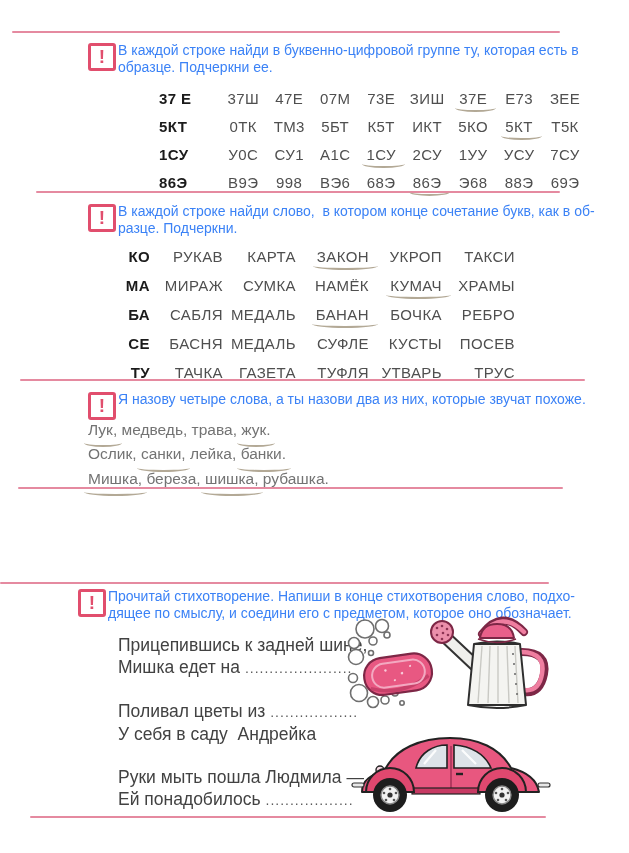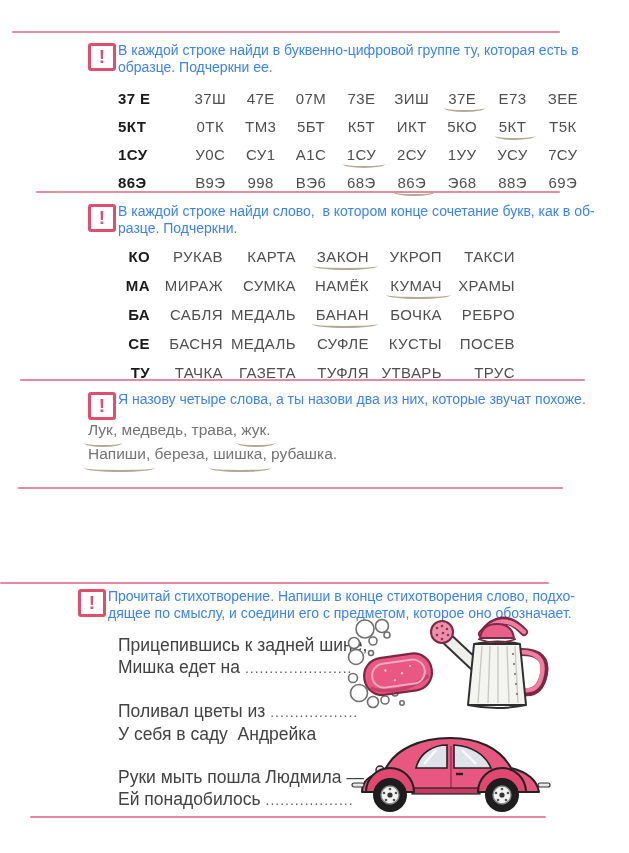--- a/index.html
+++ b/index.html
@@ -25,21 +25,21 @@
     position:absolute;left:0;top:1px;width:22px;height:22px;
     border:3px solid #e14e6d;border-radius:3px;
     color:#e14e6d;font-weight:bold;font-size:19px;line-height:21px;text-align:center;
     background:#fff;
   }
   .instr{margin-left:30px;font-weight:normal;font-size:14px;line-height:16.5px;color:#3b82f6;}
   .instr span{display:block;white-space:pre;}
 
   .rows{margin-left:30px;}
   .row{display:flex;align-items:center;font-size:15px;color:#4f4f4f;letter-spacing:.4px;}
-  #sec1 .row{height:28px;}
+  #sec1 .row{height:28px;margin-left:41px;}
   #sec1 .rows{margin-top:9px;}
   #sec1 .sample{width:68px;}
   #sec1 .option{width:51px;text-align:center;}
   #sec2 .row{height:29px;text-align:right;}
   #sec2 .rows{margin-top:6px;}
   #sec2 .sample{width:32px;}
   #sec2 .option{width:73px;}
   .sample{font-weight:bold;color:#1b1b1b;}
   .t{position:relative;display:inline-block;}
 
@@ -178,21 +178,22 @@
       </div>
   </section>
 
   <section class="sec" id="sec3">
     <div class="icon-box"><span>!</span></div>
     <div class="instr">
       <span>Я назову четыре слова, а ты назови два из них, которые звучат похоже.</span>
     </div>
     <div class="wlines">
         <div class="wline"><span class="word ul">Лук</span>, <span class="word">медведь</span>, <span class="word">трава</span>, <span class="word ul">жук</span>.</div>
-        <div class="wline"><span class="word ul">Напиши</span>, <span class="word">береза</span>, <span class="word ul">шишка</span>, <span class="word">рубашка</span>.</div>
+        <div class="wline"><span class="word">Ослик</span>, <span class="word ul">санки</span>, <span class="word">лейка</span>, <span class="word ul">банки</span>.</div>
+        <div class="wline"><span class="word ul">Мишка</span>, <span class="word">береза</span>, <span class="word ul">шишка</span>, <span class="word">рубашка</span>.</div>
       </div>
   </section>
 
   <section class="sec" id="sec4">
     <div class="icon-box"><span>!</span></div>
     <div class="instr">
       <span>Прочитай стихотворение. Напиши в конце стихотворения слово, подхо-</span>
       <span>дящее по смыслу, и соедини его с предметом, которое оно обозначает.</span>
     </div>
     <div class="poem">

